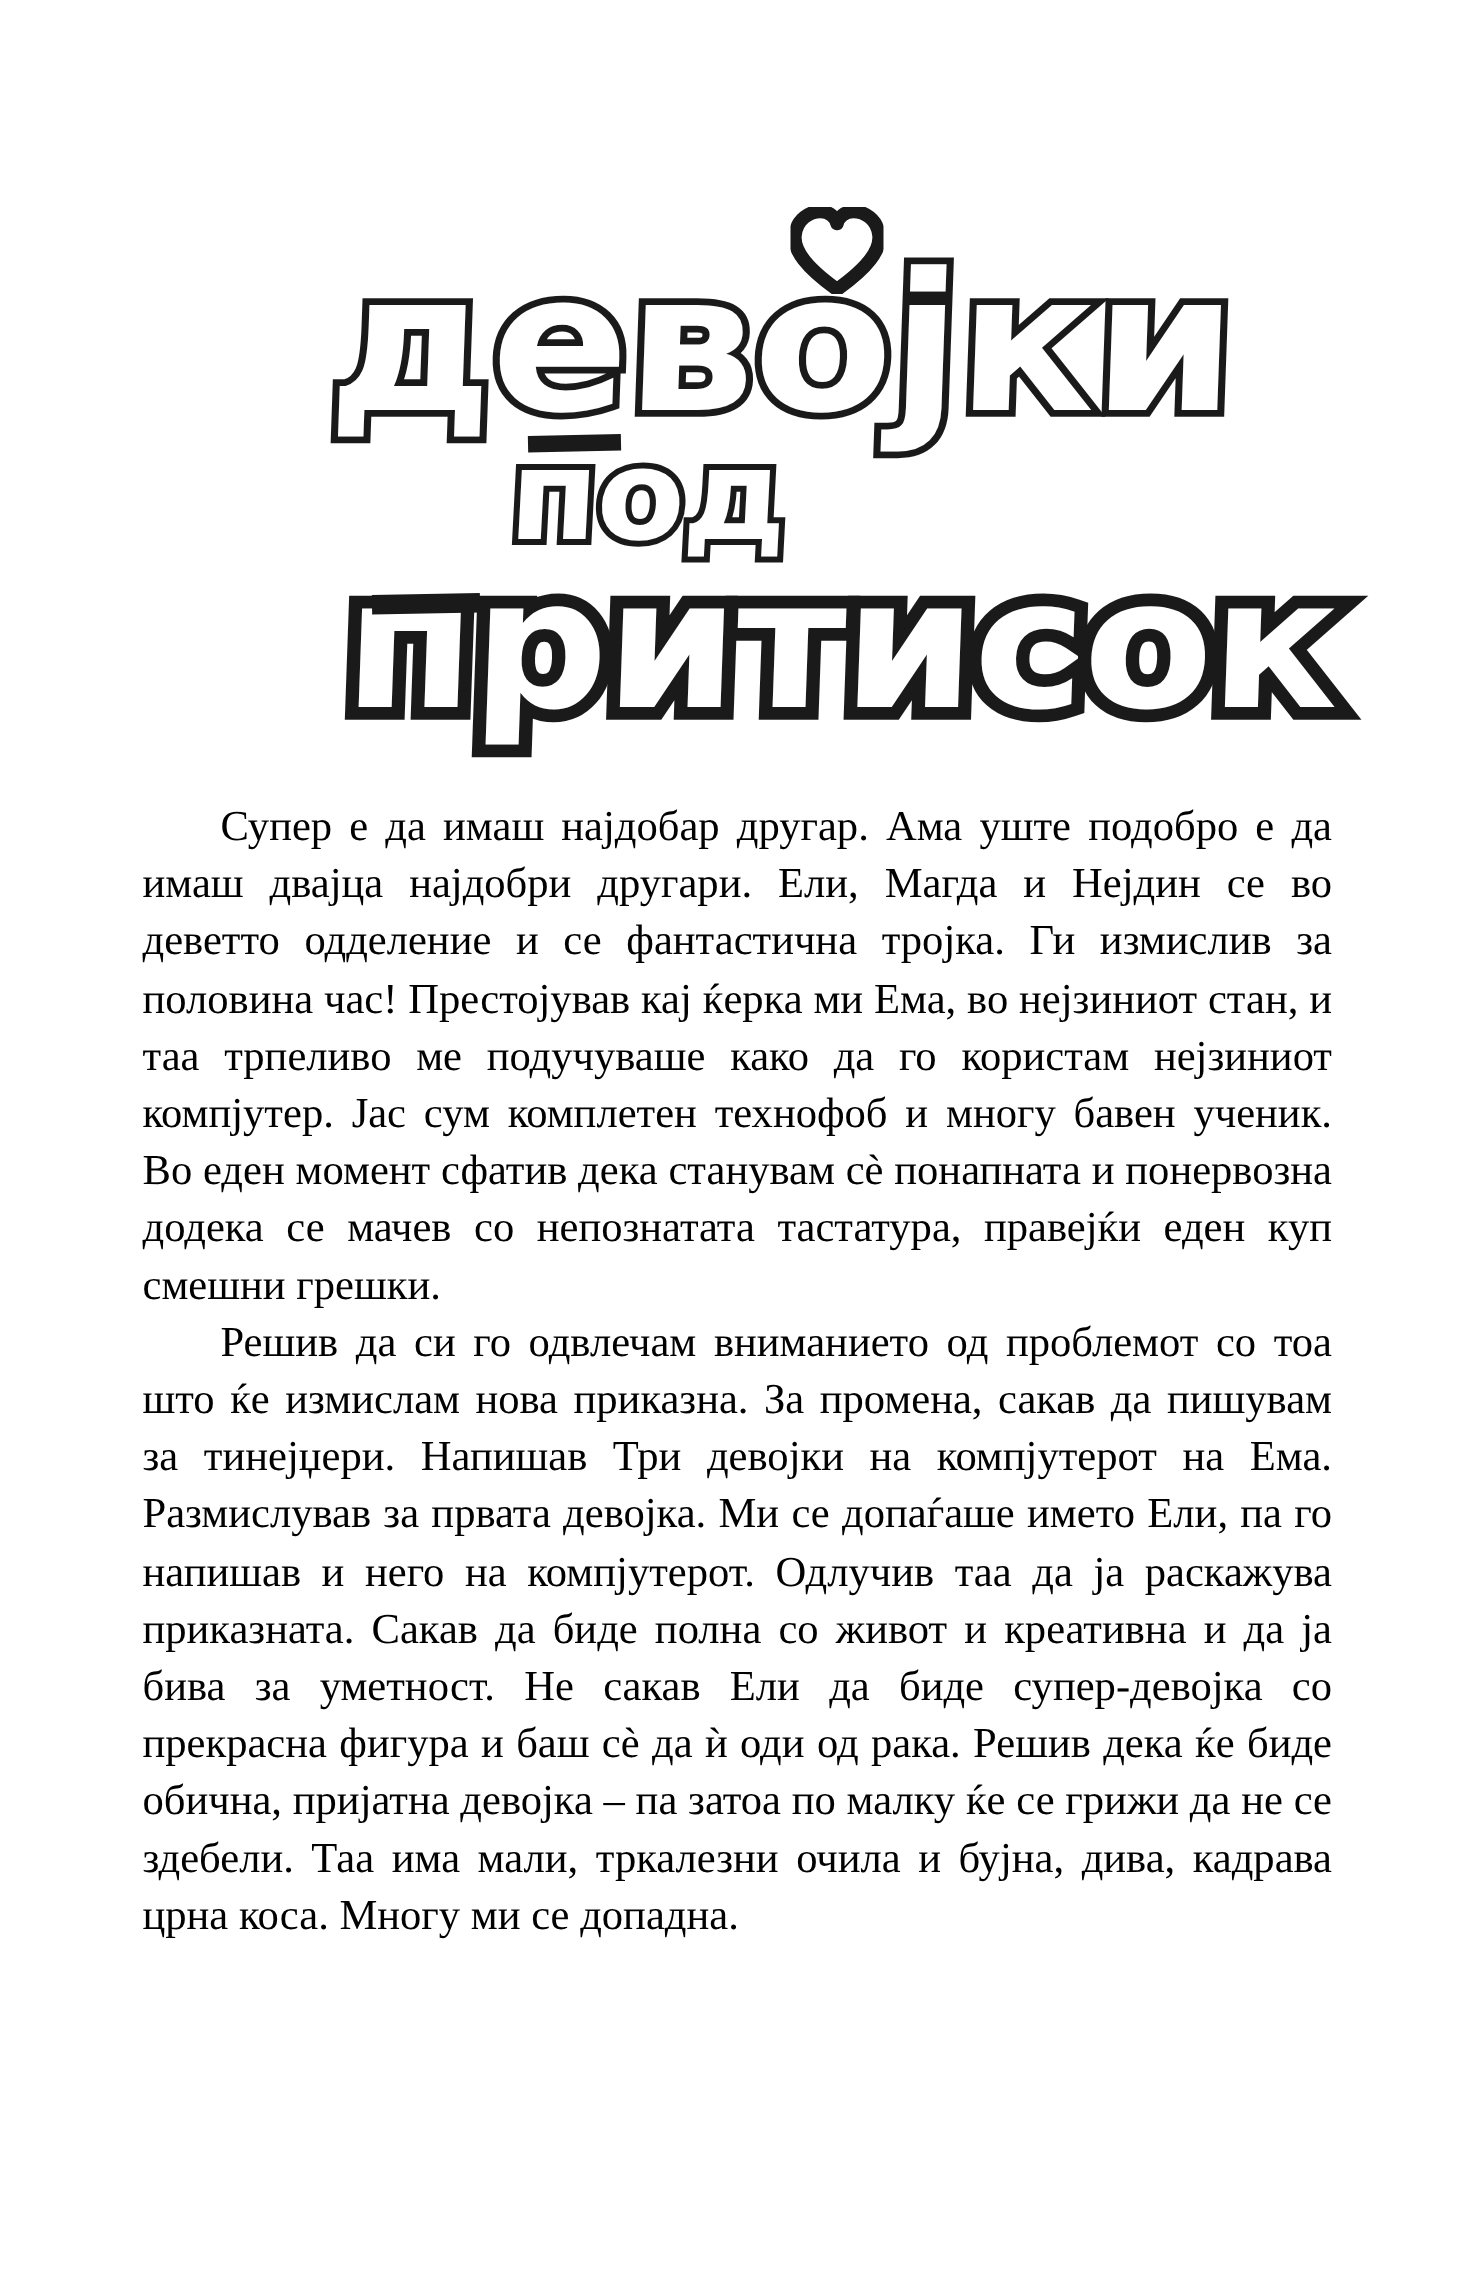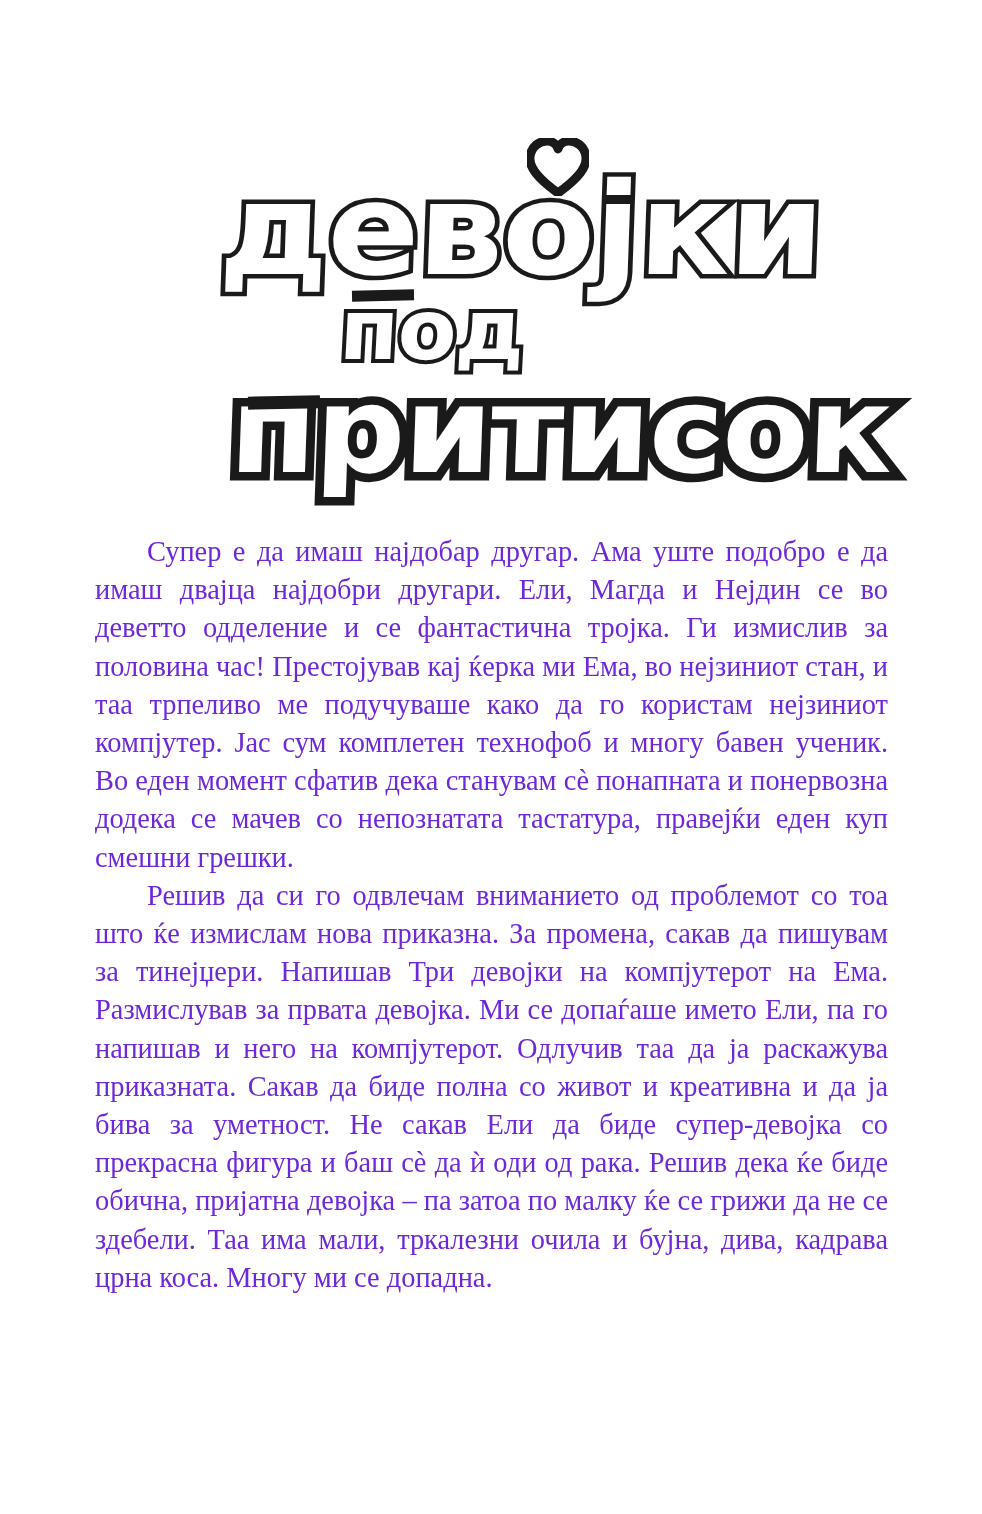--- a/index.html
+++ b/index.html
@@ -117,21 +117,21 @@
     top: 533px;
     width: 793px;
   }
   .body-text p {
     margin: 0;
     text-align: justify;
     text-justify: inter-word;
     font-size: 28.4px;
     line-height: 38.2px;
     text-indent: 52px;
-    color: #6d28d9;
+    color: #000000;
     hyphens: none;
   }
   .body-text p + p { margin-top: 0; }
 </style>
 </head>
 <body>
 
 <div class="page">
 
   <div class="title-block">

